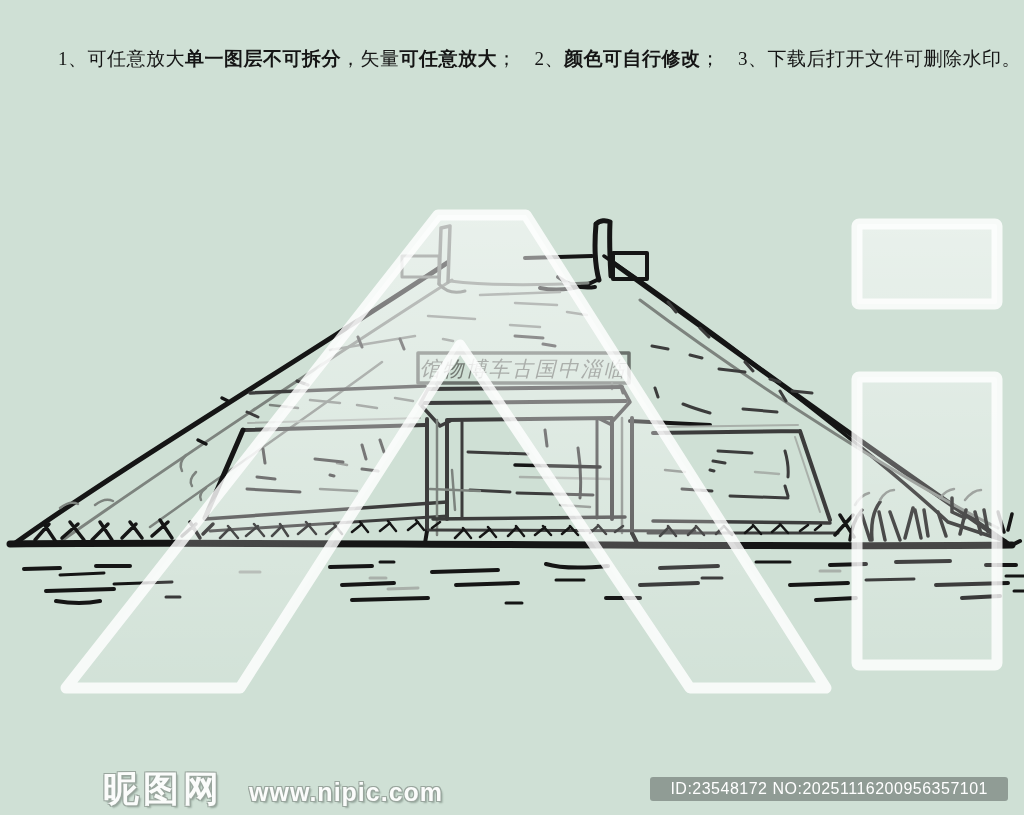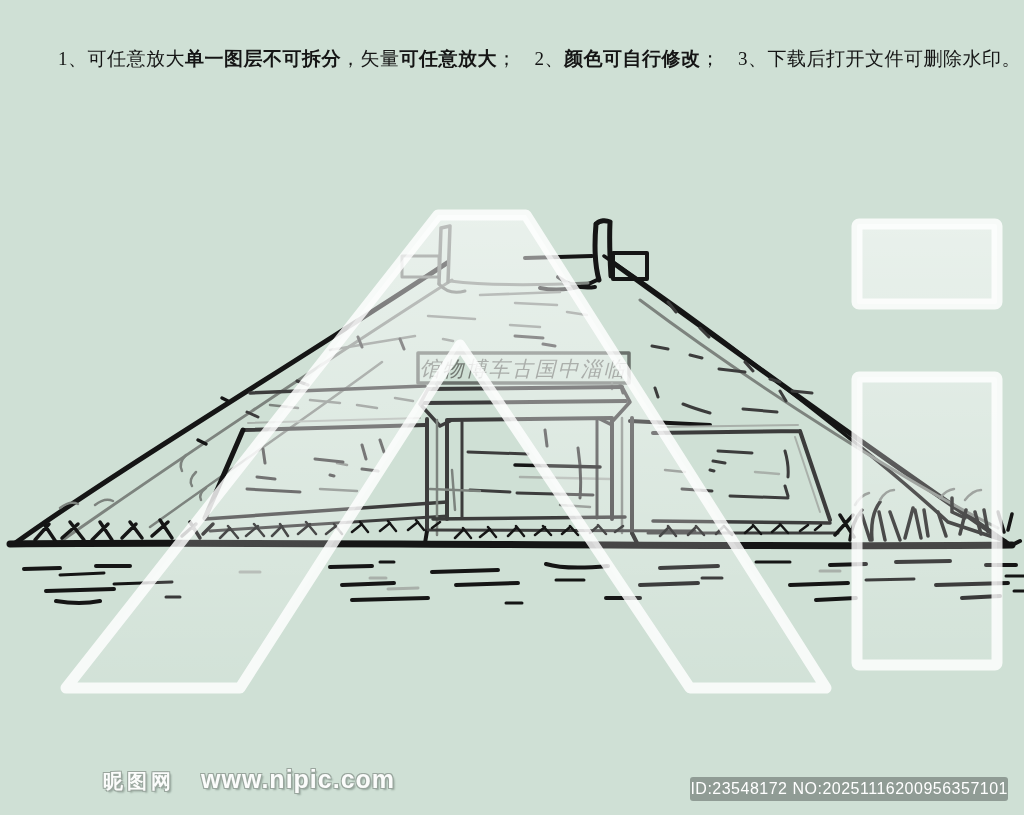--- a/index.html
+++ b/index.html
@@ -11,25 +11,25 @@
   .notice b{font-weight:700;}
   .gap{display:inline-block;width:18px;}
   
   .sketch{position:absolute;left:0;top:0;}
   
   .nipic{position:absolute;left:55px;top:765px;white-space:nowrap;
          font-family:"Liberation Sans","DejaVu Sans",sans-serif;
          font-weight:700;color:#ffffff;opacity:0.92;
          text-shadow:1px 1px 0 #96a29a,-1px 1px 0 #96a29a,1px -1px 0 #96a29a,
                      -1px -1px 0 #96a29a,2px 2px 2px #8fa096;}
-  .nipic .cn{font-size:20px;letter-spacing:4px;padding-left:48px;}
+  .nipic .cn{font-size:36px;letter-spacing:4px;padding-left:48px;}
   .nipic .url{font-size:25px;letter-spacing:1px;margin-left:26px;}
   
   .idbadge{position:absolute;right:16px;top:777px;height:24px;line-height:24px;
-           padding:0 0;border-radius:3px;background:rgba(128,139,132,0.80);
+           padding:0 20px;border-radius:3px;background:rgba(128,139,132,0.80);
            font-family:"Liberation Sans","DejaVu Sans",sans-serif;
            font-size:16px;color:#ffffff;letter-spacing:0.5px;}
 </style>
 </head>
 <body>
 
 <div class="stage">
 
   <div class="notice">
     <span>1、</span><span>可任意放大</span><b>单一图层不可拆分</b><span>，矢量</span><b>可任意放大</b><span>；</span><span class="gap"></span><span>2、</span><b>颜色可自行修改</b><span>；</span><span class="gap"></span><span>3、</span><span>下载后打开文件可删除水印。</span>

